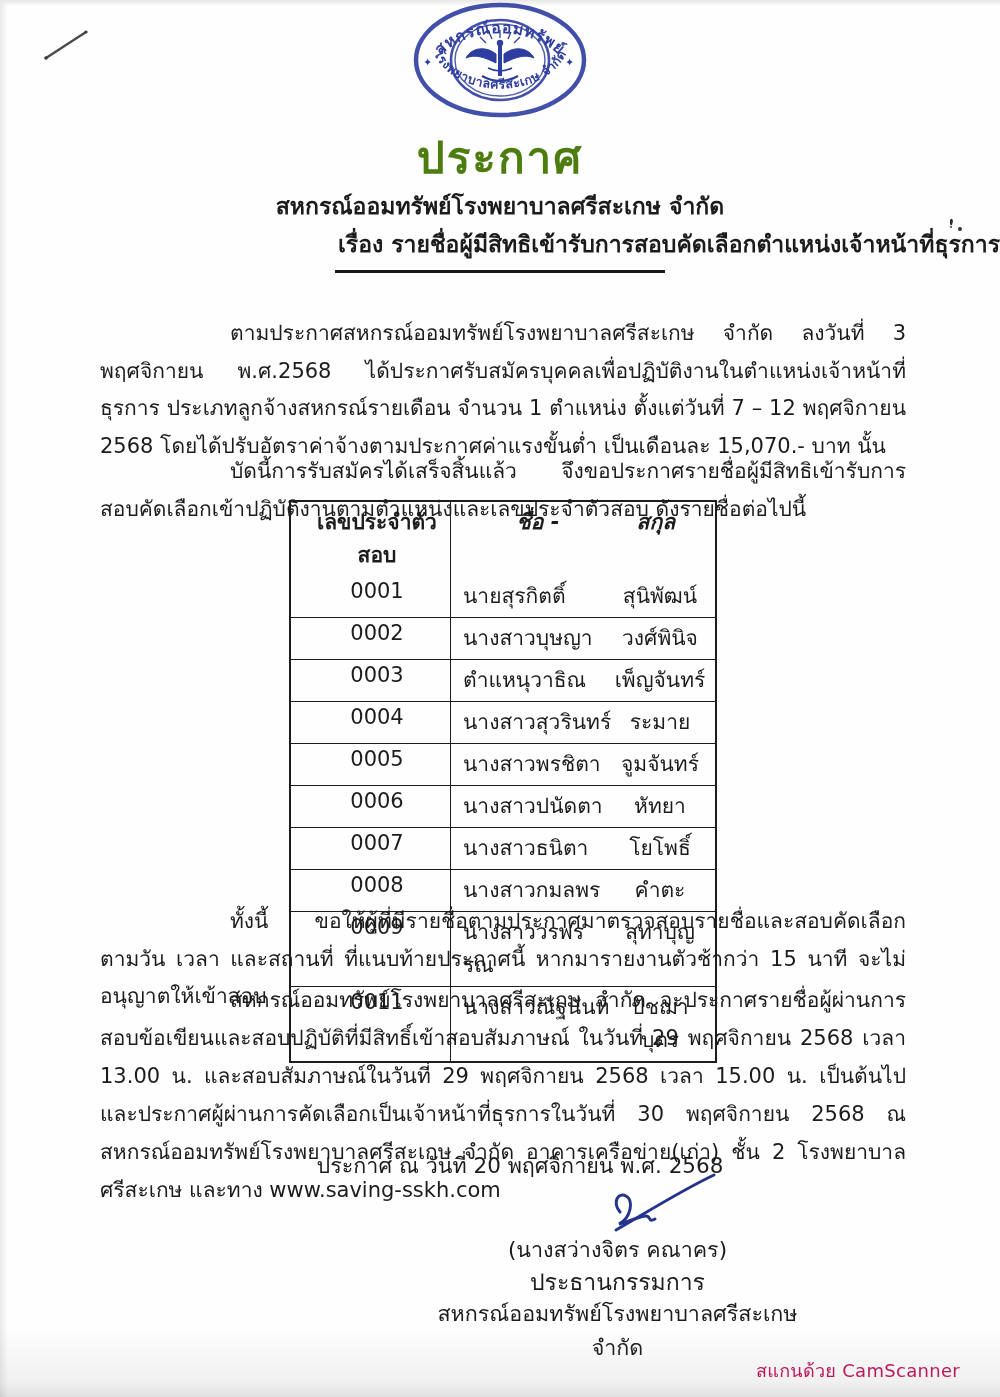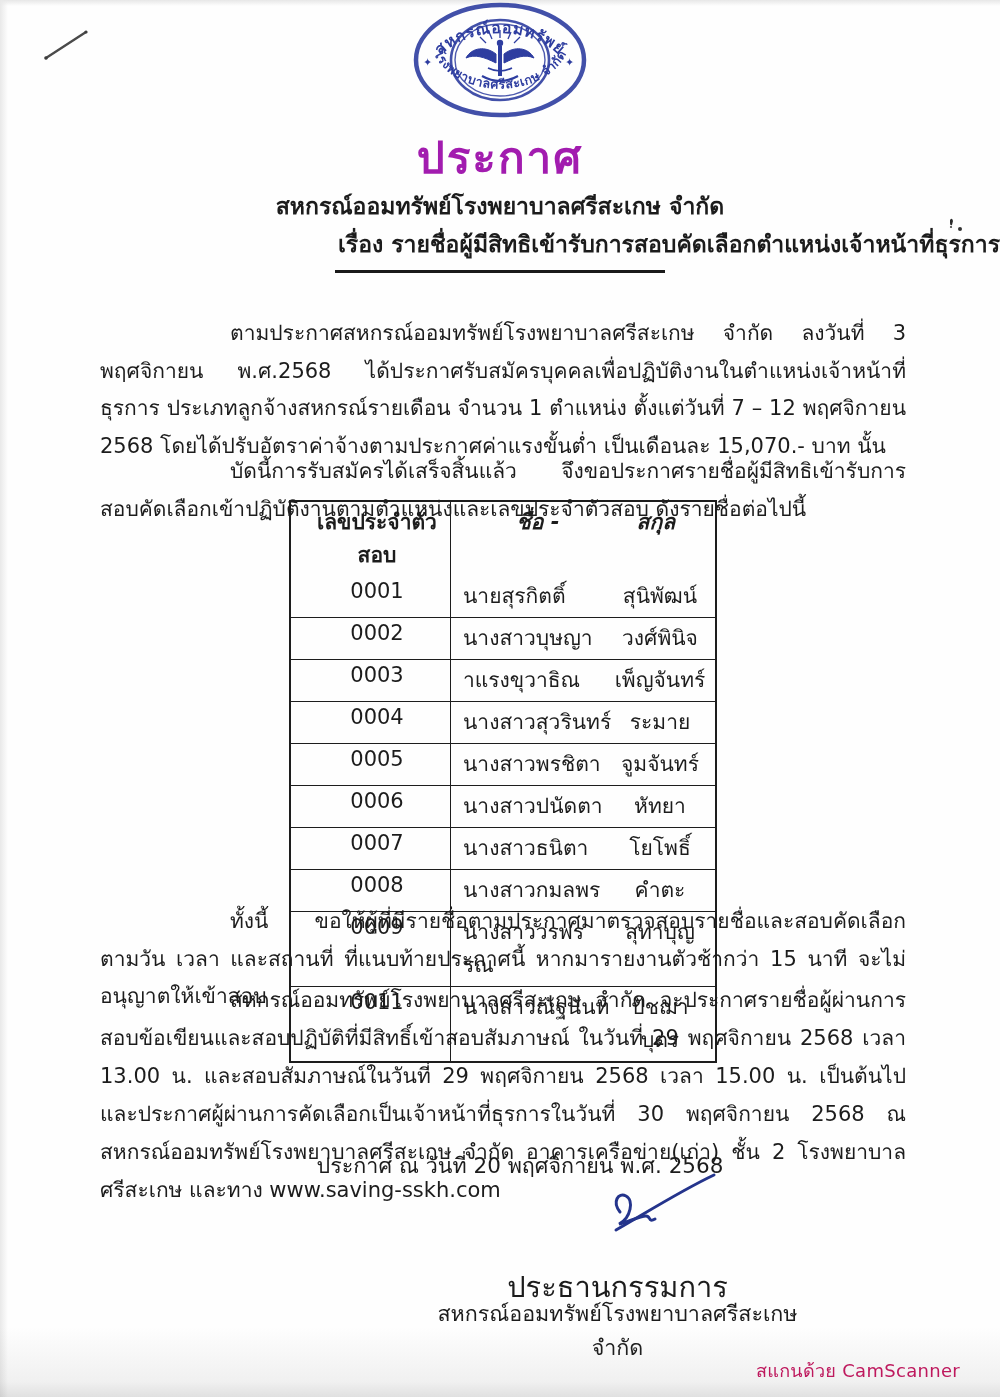--- a/index.html
+++ b/index.html
@@ -12,21 +12,21 @@
   .edge-top   { position:absolute; top:0; left:0; right:0; height:6px;
                 background:linear-gradient(180deg,#e7e7e7,rgba(255,255,255,0)); }
   .edge-left  { position:absolute; top:0; left:0; bottom:0; width:8px;
                 background:linear-gradient(90deg,#e9e9e9,rgba(255,255,255,0)); }
   .edge-bottom{ position:absolute; bottom:0; left:0; right:0; height:70px;
                 background:linear-gradient(180deg,rgba(120,120,120,0),rgba(120,120,120,0.10) 78%,rgba(105,105,105,0.20)); }
 
   .logo { position:absolute; top:2px; left:50%; transform:translateX(-50%); }
 
   .doc-title { position:absolute; top:122px; left:0; right:0; text-align:center;
-               font-size:44px; font-weight:bold; letter-spacing:2px; color:#a21caf; }
+               font-size:44px; font-weight:bold; letter-spacing:2px; color:#4d7c0f; }
   .org-line  { position:absolute; top:188px; left:0; right:0; text-align:center;
                font-size:23px; font-weight:bold; }
   .subject-line { position:absolute; top:226px; left:0; right:0; text-align:right;
                font-size:23px; font-weight:bold; }
   .head-rule { position:absolute; top:270px; left:50%; transform:translateX(-50%);
                width:330px; height:0; border-top:3.5px solid #1a1a1a; }
 
   .para { position:absolute; left:100px; width:806px; font-size:21px; line-height:37.5px;
           text-align:justify; text-indent:130px; }
   .p1 { top:294px; }
@@ -44,21 +44,21 @@
   .thead { font-weight:bold; }
   .thead .c2 { padding-right:40px;font-style:italic; }
   .thead .c2 .fn { text-align:center; }
   .c2 .fn { width:150px; flex:none; }
   .c2 .ln { flex:1;text-align:center; }
 
   .date-line { position:absolute; top:1148px; left:0; right:0; text-align:center;
                padding-left:40px; font-size:21.5px; }
   .signature { position:absolute; left:586px; top:1172px; }
   .signer-name  { position:absolute; top:1232px; left:415px; width:405px; text-align:center; font-size:21.5px; }
-  .signer-title { position:absolute; top:1264px; left:415px; width:405px; text-align:center; font-size:29px; }
+  .signer-title { position:absolute; top:1264px; left:415px; width:405px; text-align:center; font-size:23px; }
   .signer-org   { position:absolute; top:1296px; left:415px; width:405px; text-align:center; font-size:21.5px; }
 
   .watermark { position:absolute; right:40px; bottom:12px; font-size:18px;
                color:#be185d; letter-spacing:0.3px; }
 
   .pen-mark   { position:absolute; left:42px; top:24px; }
   .ink-smudge { position:absolute; left:938px; top:214px; }
 </style>
 </head>
 <body>
@@ -140,21 +140,21 @@
         <div class="trow">
           <div class="c1">0002</div>
           <div class="c2">
             <span class="fn">นางสาวบุษญา</span>
             <span class="ln">วงศ์พินิจ</span>
           </div>
         </div>
         <div class="trow">
           <div class="c1">0003</div>
           <div class="c2">
-            <span class="fn">าแรงขุวาธิณ</span>
+            <span class="fn">ตำแหนุวาธิณ</span>
             <span class="ln">เพ็ญจันทร์</span>
           </div>
         </div>
         <div class="trow">
           <div class="c1">0004</div>
           <div class="c2">
             <span class="fn">นางสาวสุวรินทร์</span>
             <span class="ln">ระมาย</span>
           </div>
         </div>
@@ -208,18 +208,19 @@
 
   <div class="date-line">ประกาศ ณ วันที่ 20 พฤศจิกายน พ.ศ. 2568</div>
 
   <svg class="signature" width="132" height="66" viewBox="0 0 132 66">
     <g stroke="#24348c" stroke-width="3" fill="none" stroke-linecap="round">
       <path d="M30,58 C58,42 96,18 128,3"></path>
       <path d="M34,40 C26,30 32,20 40,24 C48,28 45,46 33,52 C42,50 54,44 60,44 C65,44 62,51 69,47"></path>
     </g>
   </svg>
 
+  <div class="signer-name">(นางสว่างจิตร  คณาคร)</div>
   <div class="signer-title">ประธานกรรมการ</div>
   <div class="signer-org">สหกรณ์ออมทรัพย์โรงพยาบาลศรีสะเกษ  จำกัด</div>
 
   <div class="edge-bottom"></div>
   <div class="watermark">สแกนด้วย CamScanner</div>
 </div>
 
 </body></html>

